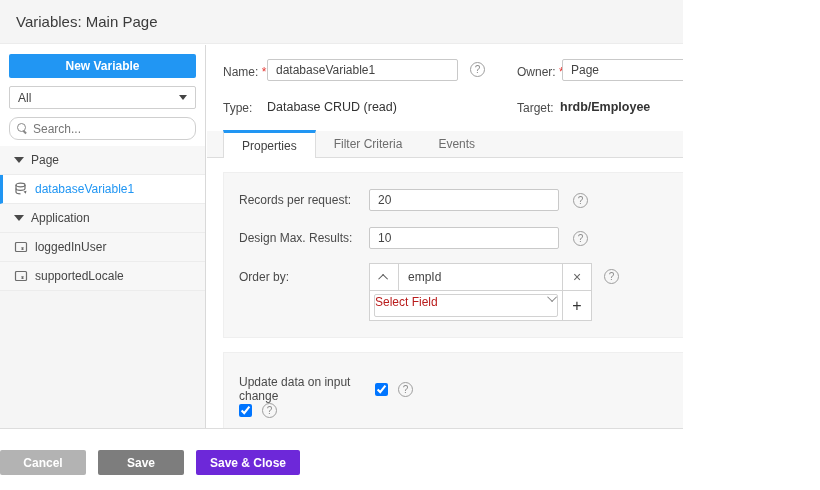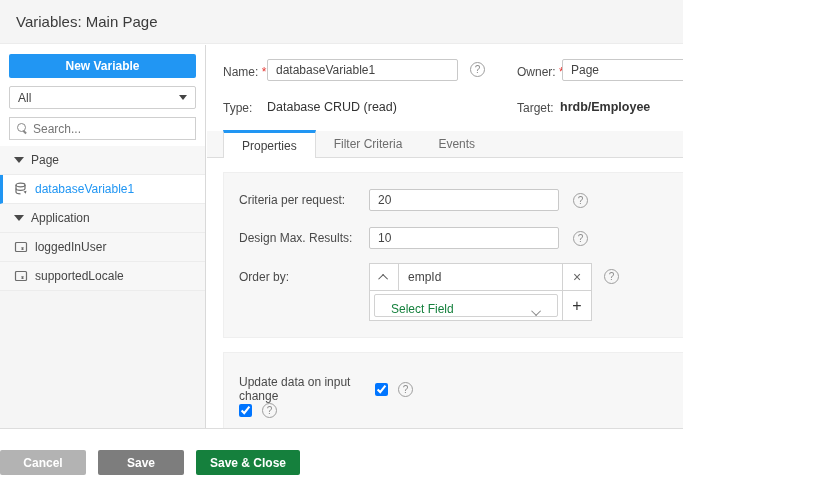--- a/index.html
+++ b/index.html
@@ -14,21 +14,21 @@
 
   
   .qicon { display:inline-block; width:15px; height:15px; border:1px solid #9e9e9e; border-radius:50%; color:#8b8b8b; font-size:10px; line-height:13px; text-align:center; flex:none; }
   .qicon::before { content:"?"; }
 
   
   .side { position:absolute; left:0; top:45px; width:206px; height:383px; background:#f5f5f5; border-right:1px solid #d9d9d9; }
   .side-top { background:#fff; padding:9px; height:101px; }
   .btn-new { width:100%; height:24px; background:#2196f3; border:none; border-radius:2px; color:#fff; font-size:12px; font-weight:bold; cursor:pointer; font-family:inherit; }
   .side-select { margin-top:8px; height:23px; border:1px solid #cfcfcf; border-radius:2px; background:#fff; display:flex; align-items:center; justify-content:space-between; padding:0 8px; color:#444; cursor:pointer; }
-  .side-search { margin-top:8px; height:23px; border:1px solid #cfcfcf; border-radius:0; background:#fff; display:flex; align-items:center; padding:0 7px; gap:5px; }
+  .side-search { margin-top:8px; height:23px; border:1px solid #cfcfcf; border-radius:9px; background:#fff; display:flex; align-items:center; padding:0 7px; gap:5px; }
   .side-search input { border:none; outline:none; width:150px; font-size:12px; color:#555; background:transparent; font-family:inherit; }
   .mag { position:relative; width:11px; height:11px; flex:none; }
   .mag::before { content:""; position:absolute; left:0; top:0; width:7px; height:7px; border:1.5px solid #8a8a8a; border-radius:50%; }
   .mag::after { content:""; position:absolute; left:7px; top:7px; width:4px; height:1.5px; background:#8a8a8a; transform:rotate(45deg); transform-origin:0 0; }
 
   .tree-row { height:29px; display:flex; align-items:center; background:#f7f7f7; border-bottom:1px solid #ececec; padding-left:14px; gap:7px; color:#454545; cursor:pointer; }
   .tree-row.sel { background:#fff; border-left:3px solid #2196f3; padding-left:11px; color:#2196f3; }
   .tri-down { width:0; height:0; border-left:5px solid transparent; border-right:5px solid transparent; border-top:6px solid #4a4a4a; flex:none; }
   .tree-ico { flex:none; display:inline-flex; }
 
@@ -59,21 +59,21 @@
 
   
   .ob { position:absolute; left:145px; top:90px; width:223px; background:#fff; border:1px solid #d2d2d2; }
   .ob-r1 { display:flex; height:27px; border-bottom:1px solid #d2d2d2; align-items:stretch; }
   .ob-dir { width:29px; border-right:1px solid #d2d2d2; display:flex; align-items:center; justify-content:center; cursor:pointer; }
   .chev-up { width:7px; height:7px; border-left:1.5px solid #555; border-top:1.5px solid #555; transform:rotate(45deg) translateY(2px); }
   .ob-field { flex:1; display:flex; align-items:center; padding-left:9px; color:#444; }
   .ob-x { width:29px; border-left:1px solid #d2d2d2; display:flex; align-items:center; justify-content:center; color:#666; font-size:14px; cursor:pointer; }
   .ob-r2 { display:flex; height:29px; align-items:stretch; }
   .ob-selwrap { flex:1; padding:3px 4px; }
-  .ob-sel { height:100%; border:1px solid #d2d2d2; border-radius:2px; display:flex; align-items:flex-end; justify-content:space-between; padding:0 16px; color:#15803d; cursor:pointer; }
+  .ob-sel { height:100%; border:1px solid #d2d2d2; border-radius:2px; display:flex; align-items:flex-start; justify-content:space-between; padding:0 0; color:#b91c1c; cursor:pointer; }
   .chev-dn-thin { width:7px; height:7px; border-left:1.5px solid #888; border-bottom:1.5px solid #888; transform:rotate(-45deg) translateY(-2px); }
   .ob-plus { width:29px; border-left:1px solid #d2d2d2; display:flex; align-items:center; justify-content:center; font-size:16px; color:#333; cursor:pointer; }
 
   .chkrow { position:absolute; left:15px; display:flex; align-items:center; color:#4a4a4a; }
   .chkrow input { margin:0 10px 0 0; width:13px; height:13px; }
 
   
   .sbar { position:absolute; left:580px; top:0; width:15px; height:270px; background:#f3f3f3; }
   .sb-up,.sb-dn { position:absolute; left:0; width:15px; height:15px; display:flex; align-items:center; justify-content:center; cursor:pointer; }
   .sb-up { top:2px; } .sb-dn { bottom:2px; }
@@ -179,21 +179,21 @@
     <div class="tabstrip">
       <div class="tab active">Properties</div>
       <div class="tab">Filter Criteria</div>
       <div class="tab">Events</div>
     </div>
 
     <div class="content">
 
       <div class="panel p1">
         <div class="prow" style="top:16px;">
-          <span class="plabel">Criteria per request:</span>
+          <span class="plabel">Records per request:</span>
           <input class="txt-input" style="width: 190px;" value="20">
           <span class="qicon" style="margin-left:14px;"></span>
         </div>
         <div class="prow" style="top:54px;">
           <span class="plabel">Design Max. Results:</span>
           <input class="txt-input" style="width: 190px;" value="10">
           <span class="qicon" style="margin-left:14px;"></span>
         </div>
         <span class="fl" style="left:15px; top:97px;">Order by:</span>
 
@@ -234,16 +234,16 @@
         <div class="sb-up"></div>
         <div class="sb-thumb"></div>
         <div class="sb-dn"></div>
       </div>
     </div>
   </div>
 
   <div class="ftr">
     <button class="fbtn" id="btn-cancel" style="background: rgb(179, 179, 179);">Cancel</button>
     <button class="fbtn" id="btn-save" style="background: rgb(125, 125, 125);">Save</button>
-    <button class="fbtn" id="btn-save-close" style="background: #15803d;">Save &amp; Close</button>
+    <button class="fbtn" id="btn-save-close" style="background: #6d28d9;">Save &amp; Close</button>
   </div>
 
 </div>
 
 </body></html>

